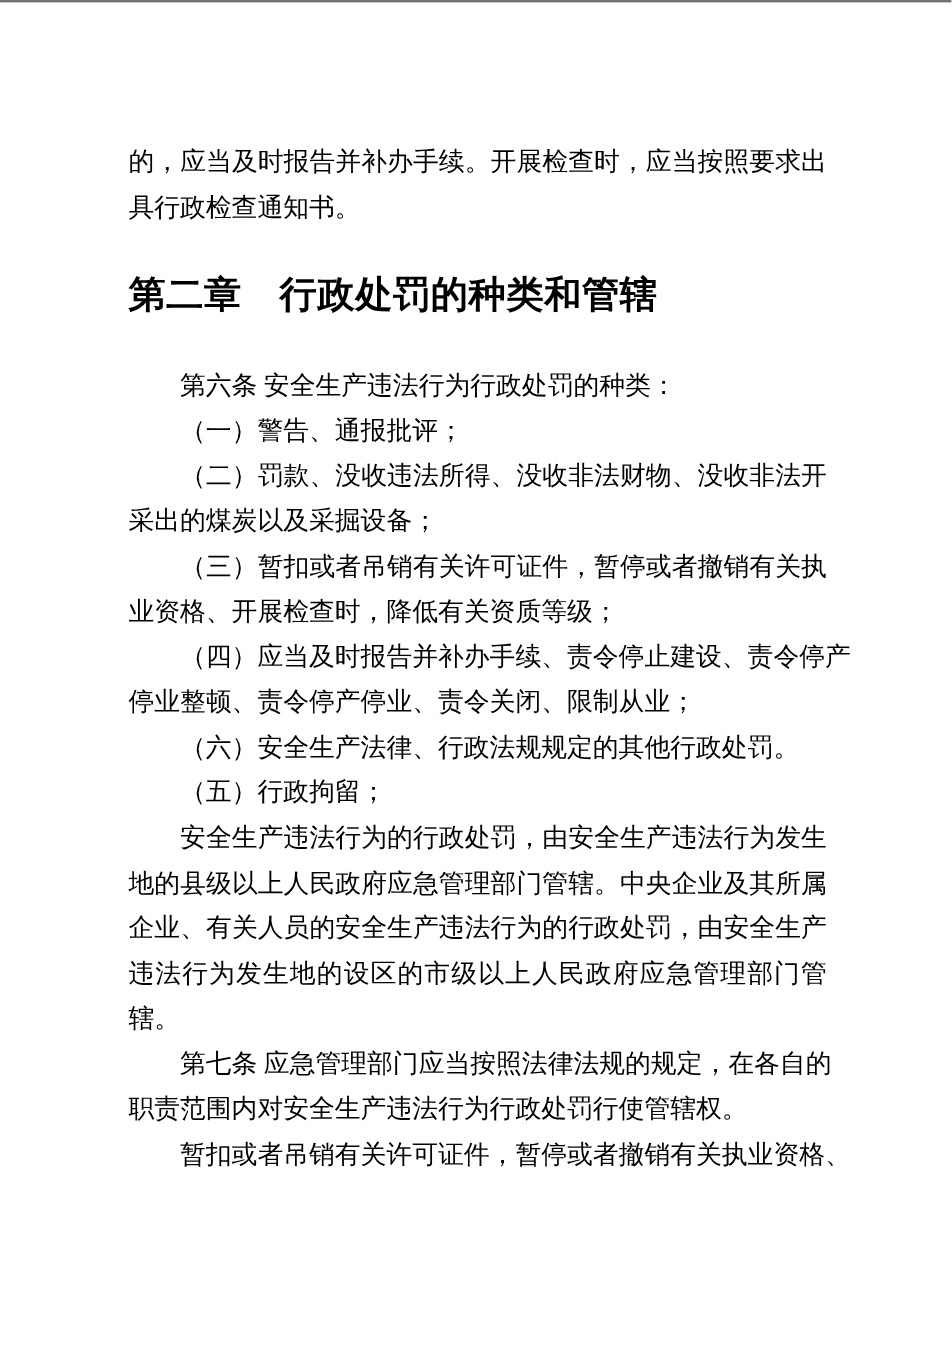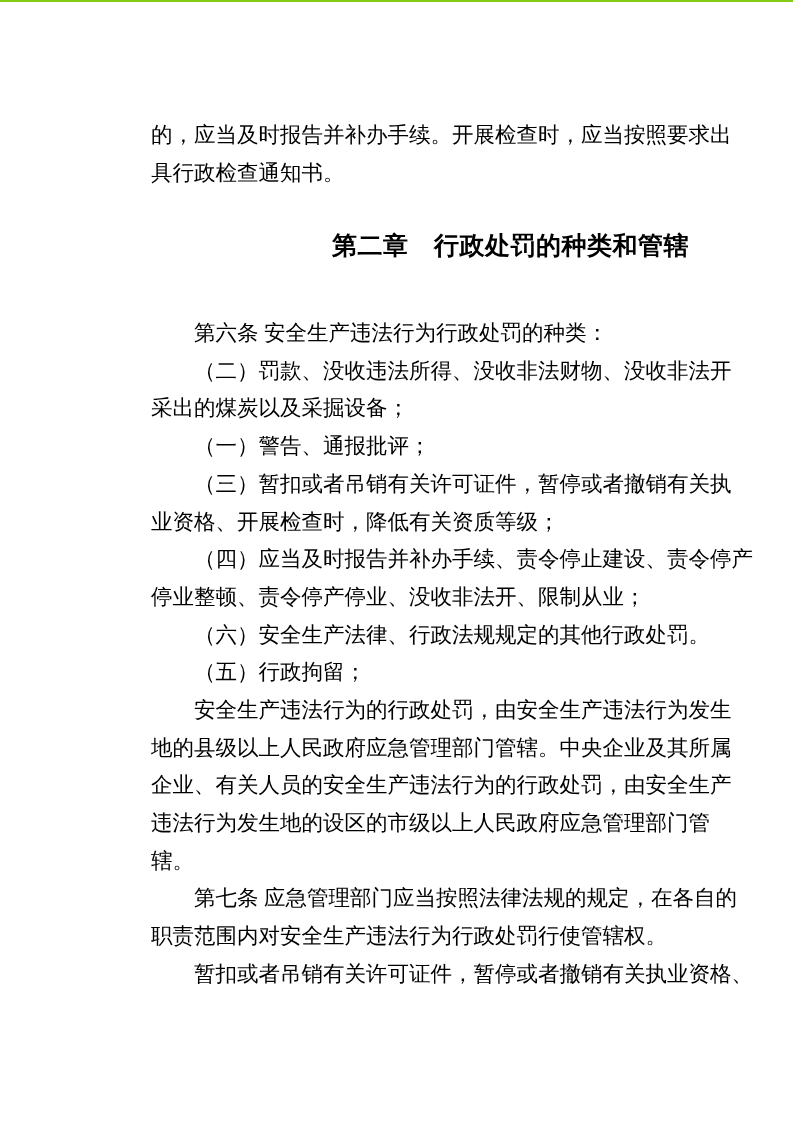--- a/index.html
+++ b/index.html
@@ -9,48 +9,47 @@
   }
   .page {
     position: relative;
     width: 793px;
     height: 1122px;
     background: #ffffff;
     color: #000000;
     font-family: "Liberation Serif", "DejaVu Serif", serif;
     overflow: hidden;
     box-sizing: border-box;
-    border-top: 2px solid #84cc16;
-    padding-left: 44px;
+    border-top: 2px solid #737373;
   }
   .text-area {
     padding: 115px 104px 0 107px;
   }
   .ln {
     font-size: 21.5px;
     line-height: 37.7px;
     height: 37.7px;
     white-space: nowrap;
     overflow: visible;
   }
   .ln.indent {
     padding-left: 43px;
   }
   .ln.fill {
     text-align: justify;
     text-align-last: justify;
     text-justify: distribute;
   }
   .chapter-heading {
-    font-size: 25px;
+    font-size: 31px;
     font-weight: bold;
-    text-align: right;
+    text-align: left;
     line-height: 37.7px;
     height: 37.7px;
-    margin: 35px 0 50px 0;
+    margin: 35px 0 38px 0;
     letter-spacing: 0.5px;
   }
   .para { margin: 0; }
 </style>
 </head>
 <body>
 
 <div class="page">
   <div class="text-area">
 
@@ -59,36 +58,36 @@
       <div class="ln">具行政检查通知书。</div>
     </div>
 
     <div class="chapter-heading">第二章　行政处罚的种类和管辖</div>
 
     <div class="para">
       <div class="ln indent">第六条 安全生产违法行为行政处罚的种类：</div>
     </div>
 
     <div class="para">
-      <div class="ln indent fill">（二）罚款、没收违法所得、没收非法财物、没收非法开</div>
-      <div class="ln">采出的煤炭以及采掘设备；</div>
+      <div class="ln indent">（一）警告、通报批评；</div>
     </div>
 
     <div class="para">
-      <div class="ln indent">（一）警告、通报批评；</div>
+      <div class="ln indent fill">（二）罚款、没收违法所得、没收非法财物、没收非法开</div>
+      <div class="ln">采出的煤炭以及采掘设备；</div>
     </div>
 
     <div class="para">
       <div class="ln indent fill">（三）暂扣或者吊销有关许可证件，暂停或者撤销有关执</div>
       <div class="ln">业资格、开展检查时，降低有关资质等级；</div>
     </div>
 
     <div class="para">
       <div class="ln indent fill">（四）应当及时报告并补办手续、责令停止建设、责令停产</div>
-      <div class="ln">停业整顿、责令停产停业、没收非法开、限制从业；</div>
+      <div class="ln">停业整顿、责令停产停业、责令关闭、限制从业；</div>
     </div>
 
     <div class="para">
       <div class="ln indent">（六）安全生产法律、行政法规规定的其他行政处罚。</div>
     </div>
 
     <div class="para">
       <div class="ln indent">（五）行政拘留；</div>
     </div>
 

